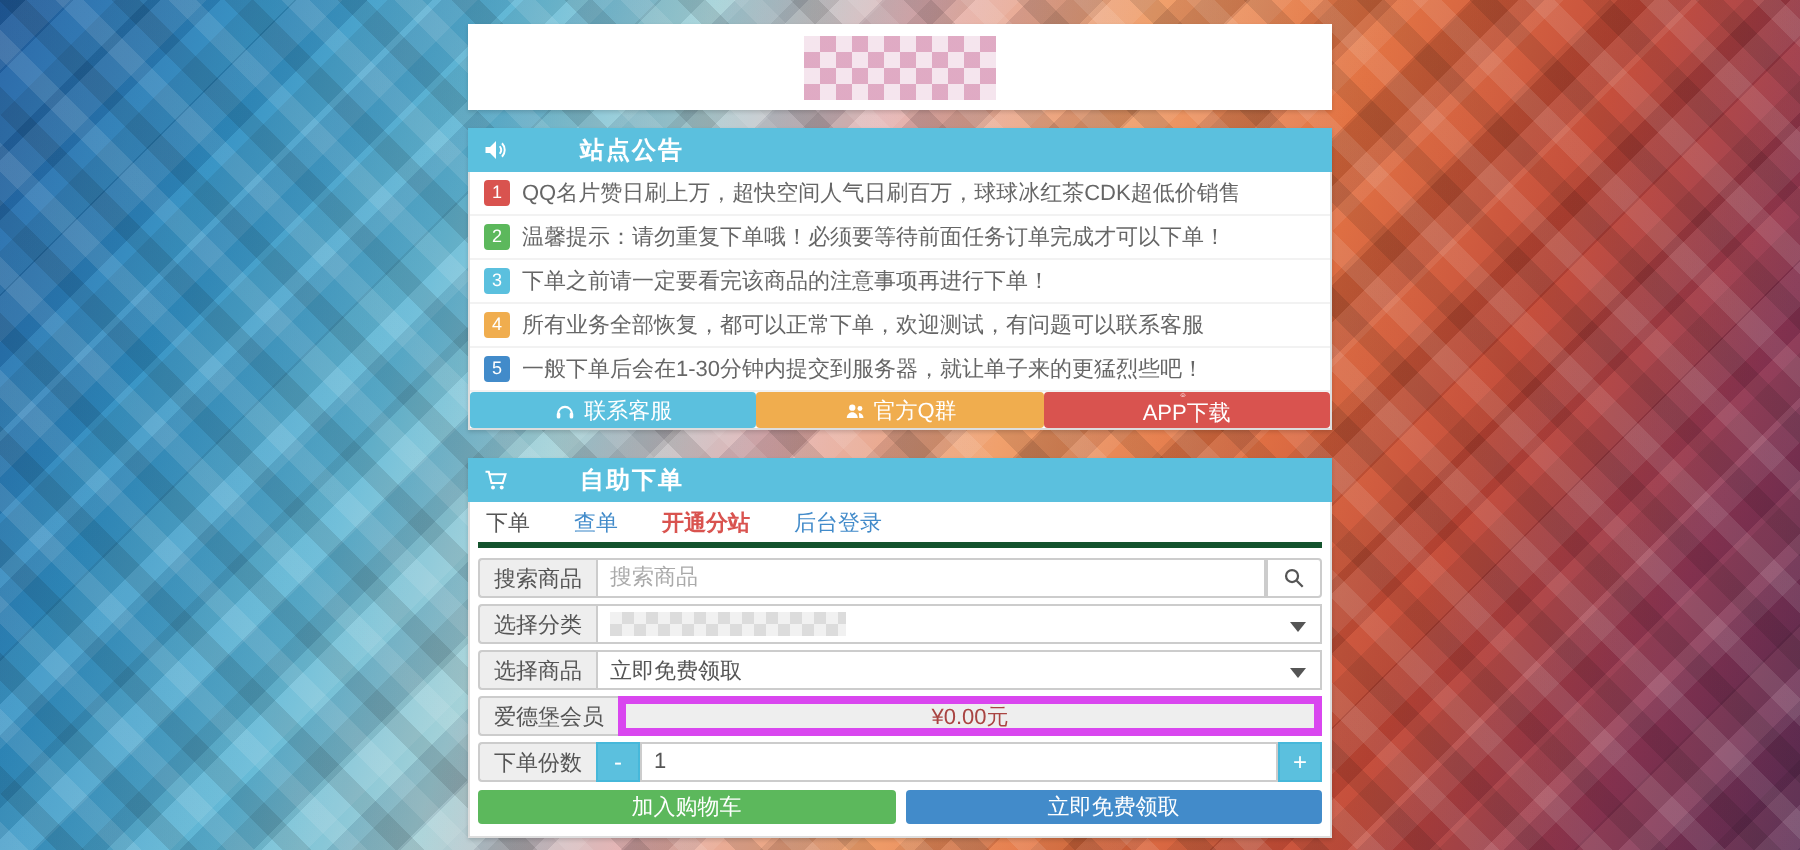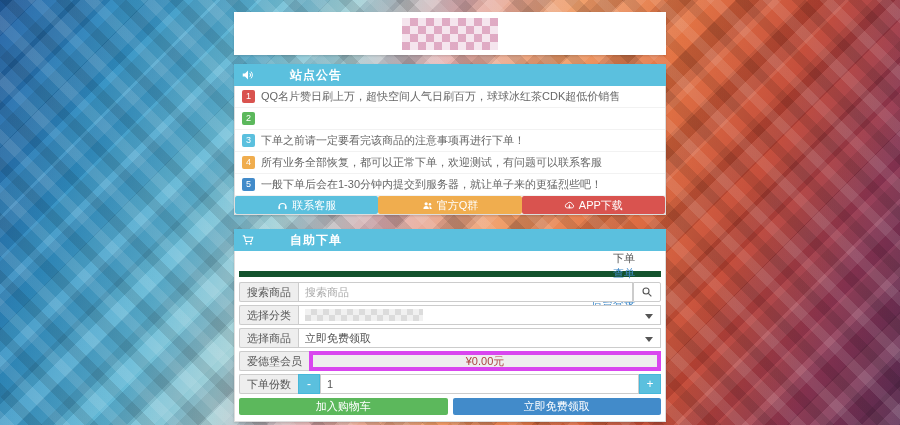--- a/index.html
+++ b/index.html
@@ -30,21 +30,21 @@
   .notice-item{display:flex;align-items:center;padding:3px 7px;border-bottom:1px solid #f2f2f2;height:15px;}
   .notice-item:last-child{border-bottom:none;}
   .badge-num{width:13px;height:13px;border-radius:2px;color:#fff;font-size:9px;line-height:13px;text-align:center;flex:0 0 13px;margin-right:6px;}
   .notice-text{font-size:11px;color:#666;white-space:nowrap;overflow:hidden;}
   
   .contact-row{display:flex;}
   .contact-btn{flex:1;height:18px;color:#fff;font-size:11px;display:flex;align-items:center;justify-content:center;border:none;cursor:pointer;padding:0;border-radius:2px;}
   .contact-btn svg{margin-right:4px;}
   
   .order-body{padding:0 4px 6px 4px;background:#fff;border:1px solid #ddd;border-top:none;}
-  .tabs{display:flex;border-bottom:6px solid #14532d;padding:0 4px;height:20px;align-items:flex-end;flex-direction:column;}
+  .tabs{display:flex;border-bottom:3px solid #14532d;padding:0 4px;height:20px;align-items:center;}
   .tab{font-size:11px;margin-right:22px;cursor:pointer;text-decoration:none;}
   .tab-active{color:#555;}
   .tab-link{color:#428bca;}
   .tab-red{color:#d9534f;font-weight:bold;}
   
   .igroup{display:flex;margin-top:3px;height:20px;}
   .iaddon{background:#eee;border:1px solid #ccc;border-right:none;font-size:11px;color:#555;display:flex;align-items:center;padding:0 7px;white-space:nowrap;border-radius:2px 0 0 2px;}
   .ifield{flex:1;border:1px solid #ccc;font-size:11px;color:#555;padding:0 6px;outline:none;min-width:0;font-family:inherit;}
   .ifield::placeholder{color:#aaa;}
   .iselect{flex:1;border:1px solid #ccc;display:flex;align-items:center;padding:0 6px;font-size:11px;color:#555;position:relative;background:#fff;cursor:pointer;}
@@ -74,20 +74,21 @@
         </svg>
       <span>站点公告</span>
     </div>
     <div class="panel-body">
       <div class="notice-item">
         <span class="badge-num" style="background-color: rgb(217, 83, 79);">1</span>
         <span class="notice-text">QQ名片赞日刷上万，超快空间人气日刷百万，球球冰红茶CDK超低价销售</span>
       </div>
       <div class="notice-item">
         <span class="badge-num" style="background-color: rgb(92, 184, 92);">2</span>
+        <span class="notice-text">温馨提示：请勿重复下单哦！必须要等待前面任务订单完成才可以下单！</span>
       </div>
       <div class="notice-item">
         <span class="badge-num" style="background-color: rgb(91, 192, 222);">3</span>
         <span class="notice-text">下单之前请一定要看完该商品的注意事项再进行下单！</span>
       </div>
       <div class="notice-item">
         <span class="badge-num" style="background-color: rgb(240, 173, 78);">4</span>
         <span class="notice-text">所有业务全部恢复，都可以正常下单，欢迎测试，有问题可以联系客服</span>
       </div>
       <div class="notice-item">
@@ -105,21 +106,21 @@
         </button>
         <button class="contact-btn" style="background-color: rgb(240, 173, 78);">
           <svg width="11" height="11" viewBox="0 0 16 16">
               <circle cx="6" cy="5.6" r="2.3" fill="#fff"></circle>
               <path d="M2 13c0-2.3 1.8-4.1 4-4.1s4 1.8 4 4.1z" fill="#fff"></path>
               <circle cx="11.6" cy="6.2" r="1.8" fill="#fff"></circle>
               <path d="M10.8 9.2c2 .3 3.4 2 3.4 3.8h-3.1z" fill="#fff"></path>
             </svg>
           <span>官方Q群</span>
         </button>
-        <button class="contact-btn" style="background-color: rgb(217, 83, 79);">
+        <button class="contact-btn" style="background-color: rgb(217, 83, 79); flex-direction: column;">
           <svg width="11" height="11" viewBox="0 0 16 16">
               <path d="M4.2 11.5a3 3 0 0 1 .4-5.9A3.9 3.9 0 0 1 12 6.4a2.6 2.6 0 0 1-.2 5.1z" fill="none" stroke="#fff" stroke-width="1.3"></path>
               <path d="M8 6.5v5 M6.2 9.8L8 11.6l1.8-1.8" stroke="#fff" fill="none" stroke-width="1.3"></path>
             </svg>
           <span>APP下载</span>
         </button>
       </div>
     </div>
   </div>
 

